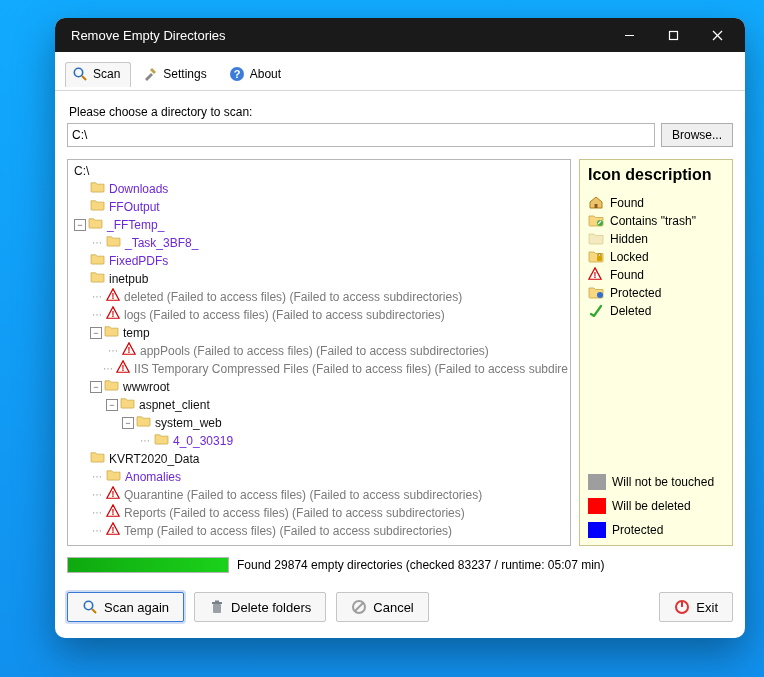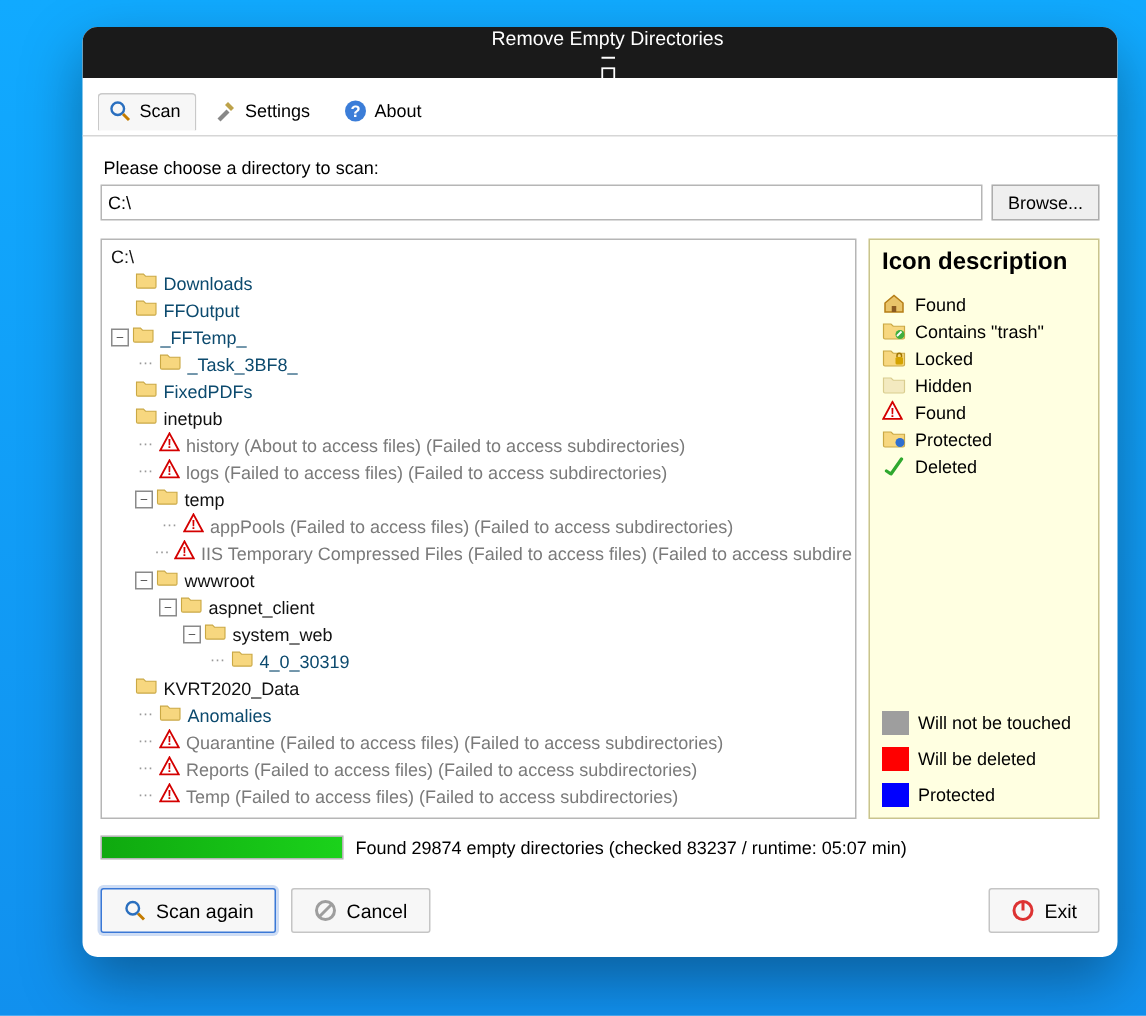--- a/index.html
+++ b/index.html
@@ -25,21 +25,20 @@
     overflow: hidden;
   }
   .titlebar {
     background:#1a1a1a;
     color:#fff;
     height:34px;
     display:flex;
     align-items:center;
     padding:0 6px 0 16px;
     user-select:none;
-    flex-direction:column;
   }
   .titlebar .title { font-size:13px; flex:1; }
   .winbtn {
     width:44px;
     height:34px;
     display:flex;
     align-items:center;
     justify-content:center;
     color:#fff;
   }
@@ -136,21 +135,21 @@
   .conn {
     width:14px;
     display:inline-flex;
     align-items:center;
     justify-content:center;
     color:#999;
     font-size:10px;
   }
   .ficon { width:15px; height:13px; margin-right:2px; }
   .fail { width:14px; height:14px; margin-right:2px; }
-  .t-red  { color:#0c4a6e; }
+  .t-red  { color:#6d28d9; }
   .t-gray { color:#7a7a7a; }
   .t-blk  { color:#111; }
 
   .legend {
     width:136px;
     border:1px solid #c9c48e;
     background:#ffffe1;
     padding:6px 8px;
     display:flex;
     flex-direction:column;
@@ -340,21 +339,21 @@
             </div>
             <div class="children">
               <div class="node">
                 <div class="row">
                   <span class="conn"></span>
                   <span class="conn">⋯</span>
                   <span><svg class="fail" viewBox="0 0 16 16">
                       <path d="M8 1 L15 14 H1 Z" fill="#fff" stroke="#d40000" stroke-width="1.4"></path>
                       <text x="8" y="12.5" text-anchor="middle" fill="#d40000" font-size="10" font-weight="700">!</text>
                     </svg></span>
-                  <span class="t-gray">history (About to access files) (Failed to access subdirectories)</span>
+                  <span class="t-gray">deleted (Failed to access files) (Failed to access subdirectories)</span>
                 </div>
               </div>
               <div class="node">
                 <div class="row">
                   <span class="conn"></span>
                   <span class="conn">⋯</span>
                   <span><svg class="fail" viewBox="0 0 16 16">
                       <path d="M8 1 L15 14 H1 Z" fill="#fff" stroke="#d40000" stroke-width="1.4"></path>
                       <text x="8" y="12.5" text-anchor="middle" fill="#d40000" font-size="10" font-weight="700">!</text>
                     </svg></span>
@@ -520,31 +519,31 @@
             <div class="lg">
               <span><svg width="16" height="14" viewBox="0 0 16 14">
                   <path d="M1 3 h5 l1.5 1.5 H15 V12 a1 1 0 0 1 -1 1 H2 a1 1 0 0 1 -1 -1 Z" fill="#f7d77f" stroke="#caa844" stroke-width="0.8"></path>
                   <circle cx="12" cy="10" r="3" fill="#3fae3f"></circle>
                   <path d="M10 11 l3-3" stroke="#fff" stroke-width="1.2"></path>
                 </svg></span>
               <span>Contains "trash"</span>
             </div>
             <div class="lg">
               <span><svg width="16" height="14" viewBox="0 0 16 14">
+                  <path d="M1 3 h5 l1.5 1.5 H15 V12 a1 1 0 0 1 -1 1 H2 a1 1 0 0 1 -1 -1 Z" fill="#f3eac0" stroke="#d9cd8f" stroke-width="0.8"></path>
+                </svg></span>
+              <span>Hidden</span>
+            </div>
+            <div class="lg">
+              <span><svg width="16" height="14" viewBox="0 0 16 14">
                   <path d="M1 3 h5 l1.5 1.5 H15 V12 a1 1 0 0 1 -1 1 H2 a1 1 0 0 1 -1 -1 Z" fill="#f7d77f" stroke="#caa844" stroke-width="0.8"></path>
                   <rect x="9" y="7" width="5" height="5" fill="#d4a300" rx="1"></rect>
                   <path d="M10 7 v-1 a1.5 1.5 0 0 1 3 0 v1" fill="none" stroke="#a07600" stroke-width="1"></path>
                 </svg></span>
               <span>Locked</span>
-            </div>
-            <div class="lg">
-              <span><svg width="16" height="14" viewBox="0 0 16 14">
-                  <path d="M1 3 h5 l1.5 1.5 H15 V12 a1 1 0 0 1 -1 1 H2 a1 1 0 0 1 -1 -1 Z" fill="#f3eac0" stroke="#d9cd8f" stroke-width="0.8"></path>
-                </svg></span>
-              <span>Hidden</span>
             </div>
             <div class="lg">
               <span><svg class="fail" viewBox="0 0 16 16">
                   <path d="M8 1 L15 14 H1 Z" fill="#fff" stroke="#d40000" stroke-width="1.4"></path>
                   <text x="8" y="12.5" text-anchor="middle" fill="#d40000" font-size="10" font-weight="700">!</text>
                 </svg></span>
               <span>Found</span>
             </div>
             <div class="lg">
               <span><svg width="16" height="14" viewBox="0 0 16 14">
@@ -584,20 +583,28 @@
       <div class="statustxt">Found 29874 empty directories (checked 83237 / runtime: 05:07 min)</div>
     </div>
 
     <div class="btnrow">
       <button class="btn primary">
         <svg class="ic" viewBox="0 0 16 16">
             <circle cx="6.5" cy="6.5" r="4.2" fill="none" stroke="#2a6fbf" stroke-width="1.6"></circle>
             <line x1="10" y1="10" x2="14" y2="14" stroke="#c37b00" stroke-width="2"></line>
           </svg>
         <span>Scan again</span>
+      </button>
+      <button class="btn">
+        <svg class="ic" viewBox="0 0 16 16">
+            <rect x="4" y="5" width="8" height="9" fill="#9aa0a6" rx="1"></rect>
+            <rect x="3" y="3" width="10" height="2" fill="#7a8087"></rect>
+            <rect x="6" y="1.5" width="4" height="2" fill="#7a8087"></rect>
+          </svg>
+        <span>Delete folders</span>
       </button>
       <button class="btn">
         <svg class="ic" viewBox="0 0 16 16">
             <circle cx="8" cy="8" r="6" fill="none" stroke="#9e9e9e" stroke-width="2"></circle>
             <line x1="4" y1="12" x2="12" y2="4" stroke="#9e9e9e" stroke-width="2"></line>
           </svg>
         <span>Cancel</span>
       </button>
       <div class="spacer"></div>
       <button class="btn">

